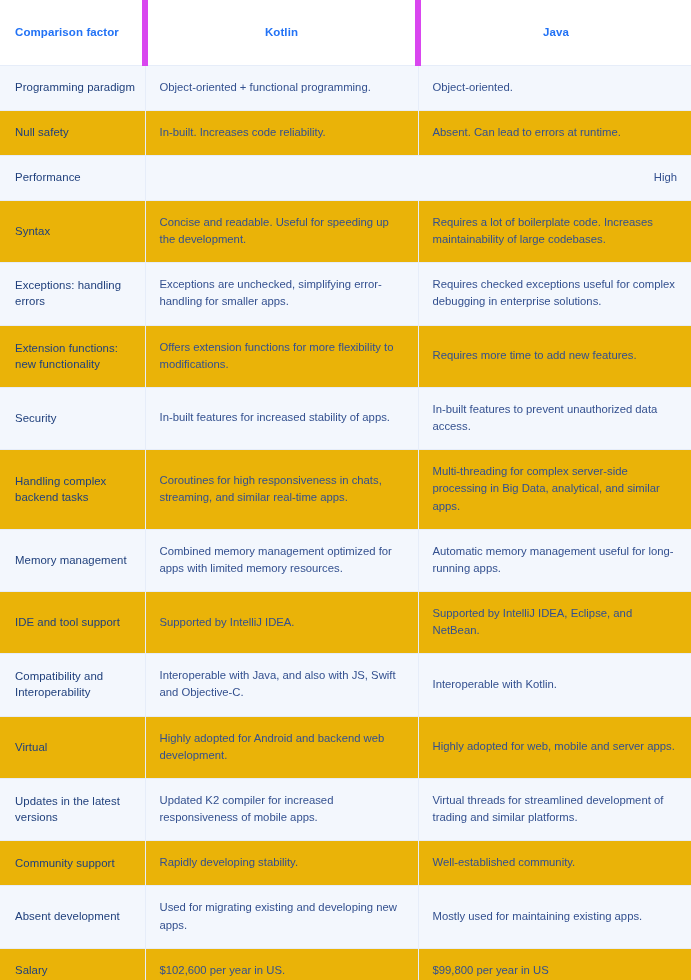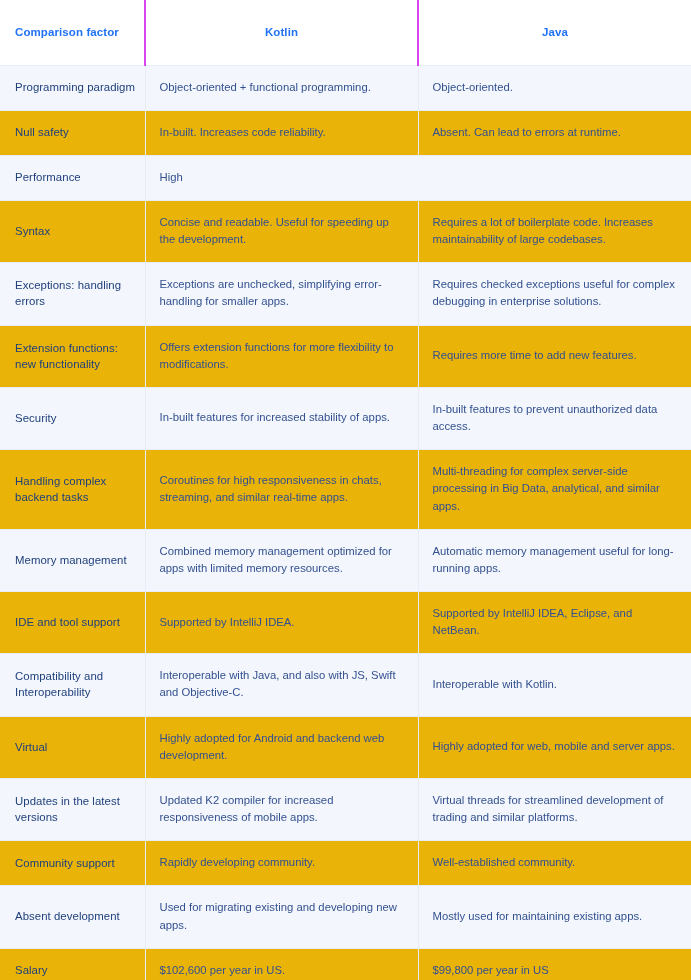--- a/index.html
+++ b/index.html
@@ -33,21 +33,21 @@
   th.hcell {
     height: 65px;
     padding: 6px 14px;
     vertical-align: middle;
     text-align: center;
     font-size: 11.5px;
     font-weight: bold;
     letter-spacing: 0.1px;
     color: #2272f5;
     border-bottom: 1px solid #e6edf9;
-    border-right: 2px solid #d946ef;
+    border-right: 6px solid #d946ef;
     box-sizing: border-box;
   }
   th.hcell.factor {
     text-align: left;
     padding-left: 15px;
   }
   th.hcell.last { border-right: none; }
 
   
   tbody tr.zebra-tint { background: #f3f7fd; }
@@ -69,21 +69,21 @@
     padding-left: 15px;
     padding-right: 8px;
     font-weight: normal;
     font-size: 11.4px;
     line-height: 1.42;
     color: #20407c;
     letter-spacing: 0.05px;
   }
 
   td.merged {
-    text-align: left;
+    text-align: right;
   }
 
   tbody tr:last-child td.cell { border-bottom: 1px solid #e6edf9; }
 </style>
 </head>
 <body>
 
 <table class="cmp">
   <colgroup>
     <col class="c-factor">
@@ -157,21 +157,21 @@
         <td class="cell">Highly adopted for Android and backend web development.</td>
         <td class="cell last">Highly adopted for web, mobile and server apps.</td>
       </tr>
       <tr class="zebra-tint">
         <td class="cell factor">Updates in the latest versions</td>
         <td class="cell">Updated K2 compiler for increased responsiveness of mobile apps.</td>
         <td class="cell last">Virtual threads for streamlined development of trading and similar platforms.</td>
       </tr>
       <tr class="zebra-plain">
         <td class="cell factor">Community support</td>
-        <td class="cell">Rapidly developing community.</td>
+        <td class="cell">Rapidly developing stability.</td>
         <td class="cell last">Well-established community.</td>
       </tr>
       <tr class="zebra-tint">
         <td class="cell factor">Absent development</td>
         <td class="cell">Used for migrating existing and developing new apps.</td>
         <td class="cell last">Mostly used for maintaining existing apps.</td>
       </tr>
       <tr class="zebra-plain">
         <td class="cell factor">Salary</td>
         <td class="cell">$102,600 per year in US.</td>

